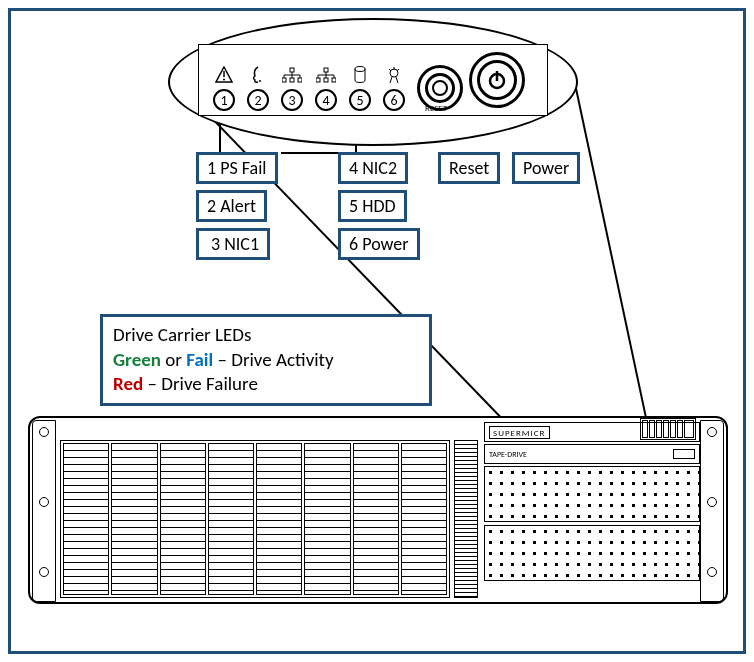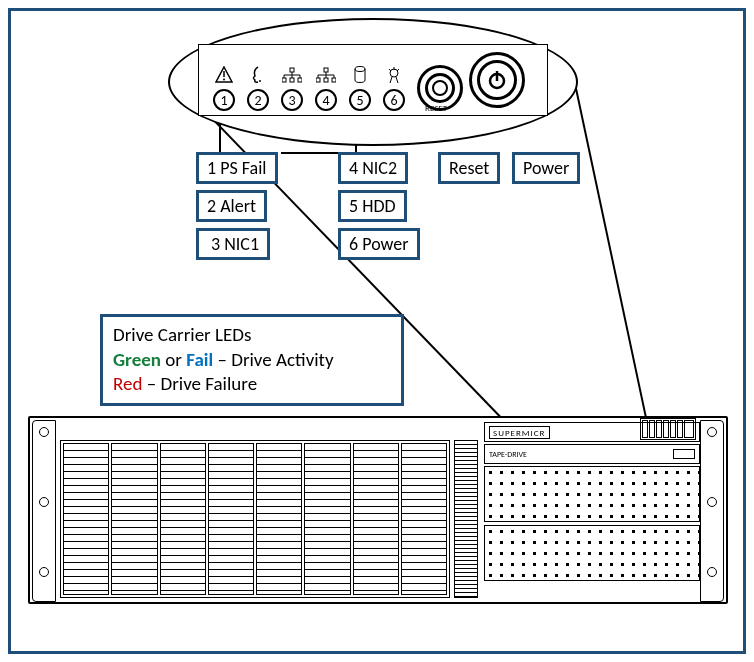--- a/index.html
+++ b/index.html
@@ -83,38 +83,38 @@
   .zoom-line {
     position:absolute;
     height:2px;
     background:#000;
     transform-origin: left center;
     z-index:1;
   }
   .info-box {
     position:absolute;
     left: 100px; top: 314px;
-    width: 304px;
+    width: 332px;
     border: 3px solid #1f4e79;
     background:#fff;
     padding: 6px 10px;
     font-size: 19px;
     line-height: 1.3;
     z-index:8;
   }
   .green { color:#15803d; font-weight:600; }
   .blue  { color:#0070c0; font-weight:600; }
-  .red   { color:#c00000; font-weight:400; }
+  .red   { color:#c00000; font-weight:700; }
   
   .chassis {
     position:absolute;
     left: 28px; top: 416px;
     width: 700px; height: 188px;
     border: 2px solid #000;
-    border-radius: 2px;
+    border-radius: 12px;
     z-index:4;
     background:#fff;
   }
   .ear {
     position:absolute;
     top: 2px;
     width: 24px; height: 182px;
     border: 1px solid #000;
   }
   .ear.left  { left: 2px; border-radius: 4px 0 0 4px;}

